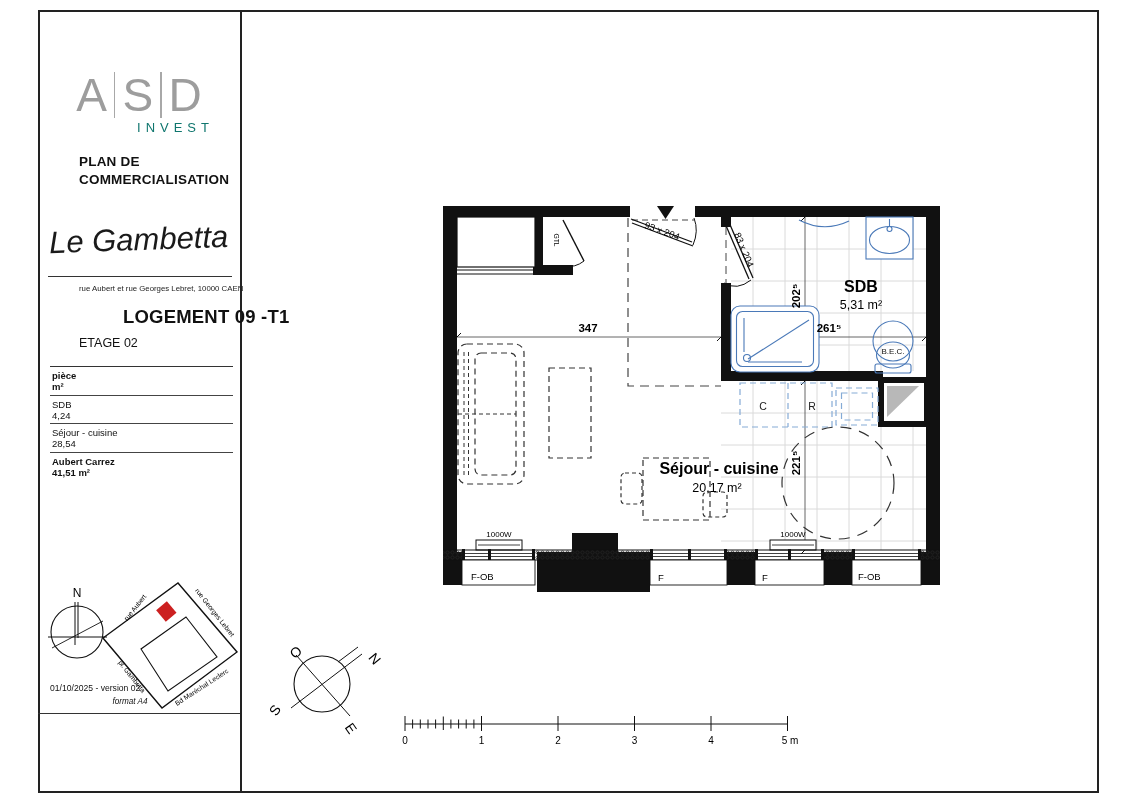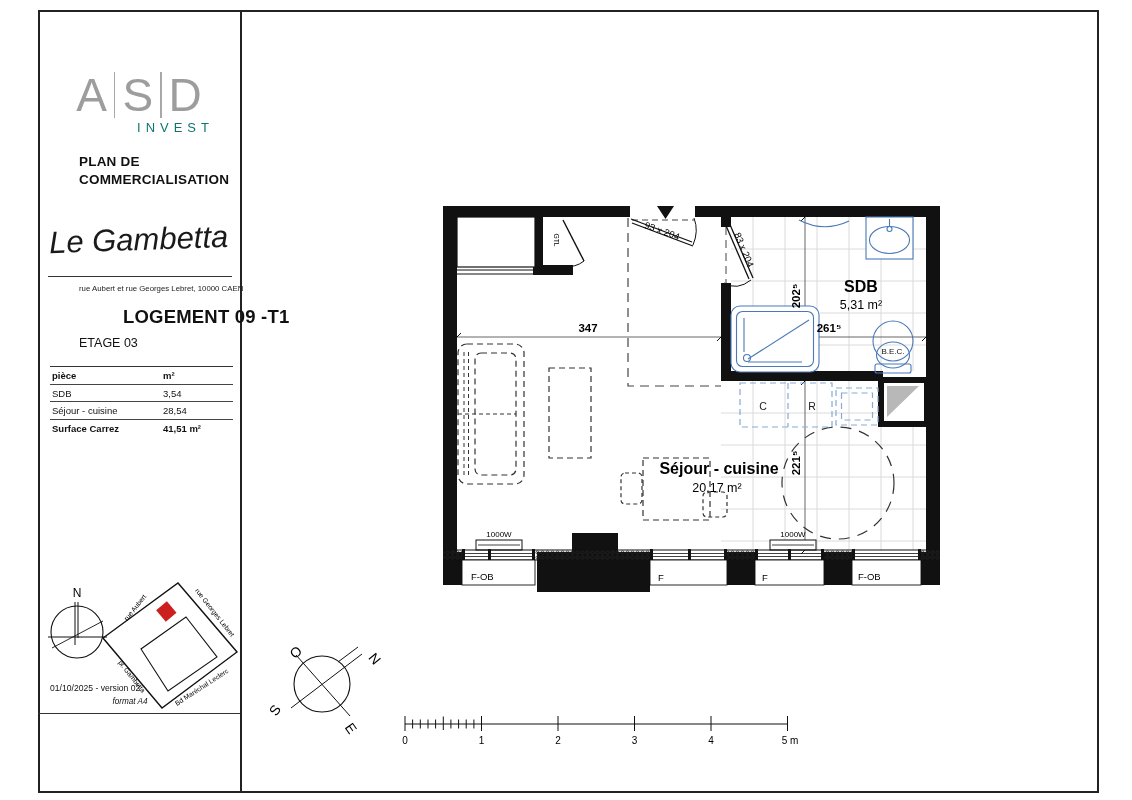--- a/index.html
+++ b/index.html
@@ -14,21 +14,21 @@
   #logo .row{display:flex;align-items:center;justify-content:center;gap:7px;}
   #logo .ltr{font-size:46px;line-height:44px;color:#9d9d9d;font-weight:400;}
   #logo .bar{width:1.5px;height:46px;background:#a8a8a8;}
   #logo .invest{margin-top:2px;text-align:right;padding-right:2px;font-size:13px;letter-spacing:5px;color:#0f766e;}
   #doctitle{top:153px;font-size:13.5px;font-weight:bold;line-height:1.35;letter-spacing:.2px;}
   #rule1{left:48px;top:276px;width:184px;border-top:1.3px solid #333;}
   #address{top:284px;font-size:7.8px;color:#222;}
   #unit{top:306px;font-size:18.5px;font-weight:bold;letter-spacing:.2px;padding-left:44px;}
   #floor{top:336px;font-size:12.5px;}
   #tbl{left:50px;top:366px;width:183px;font-size:9.5px;border-top:1.2px solid #333;}
-  #tbl .tr{display:flex;border-bottom:1px solid #444;padding:3px 2px 2.5px 2px;text-align:left;}
+  #tbl .tr{display:flex;border-bottom:1px solid #444;padding:3px 2px 2.5px 2px;text-align:left;flex-direction:column;}
   #tbl .tr span:first-child{flex:0 0 62%;}
   #tbl .tr.head span{font-weight:bold;}
   #tbl .tr.total{border-bottom:none;font-weight:bold;}
   #version{left:50px;top:683px;width:160px;text-align:left;font-size:8.6px;}
   #format{left:50px;top:697px;width:160px;text-align:center;font-size:8.2px;font-style:italic;}
   #rule2{left:38px;top:713px;width:202px;border-top:1.3px solid #333;}
   #disclaimer{left:48px;top:719px;width:184px;font-size:7.7px;line-height:1.32;text-align:justify;color:#222;}
   svg{position:absolute;left:0;top:0;}
   text{font-family:"Liberation Sans","DejaVu Sans",sans-serif;}
 </style>
@@ -51,37 +51,37 @@
   </div>
 
   <div class="abs sb" id="doctitle">
     <div>PLAN DE</div>
     <div>COMMERCIALISATION</div>
   </div>
 
   <div class="abs" id="rule1"></div>
   <div class="abs sb" id="address">rue Aubert et rue Georges Lebret, 10000 CAEN</div>
   <div class="abs sb" id="unit">LOGEMENT 09 -T1</div>
-  <div class="abs sb" id="floor">ETAGE 03</div>
+  <div class="abs sb" id="floor">ETAGE 02</div>
 
   <div class="abs" id="tbl">
     <div class="tr head">
       <span>pièce</span>
       <span>m²</span>
     </div>
     <div class="tr">
       <span>SDB</span>
-      <span>3,54</span>
+      <span>4,24</span>
     </div>
     <div class="tr">
       <span>Séjour - cuisine</span>
       <span>28,54</span>
     </div>
     <div class="tr total">
-      <span>Surface Carrez</span>
+      <span>Aubert Carrez</span>
       <span>41,51 m²</span>
     </div>
   </div>
 
   <div class="abs" id="version">01/10/2025 - version 02</div>
   <div class="abs" id="format">format A4</div>
   <div class="abs" id="rule2"></div>
 
   <svg width="1132" height="800" viewBox="0 0 1132 800">
     <defs>

